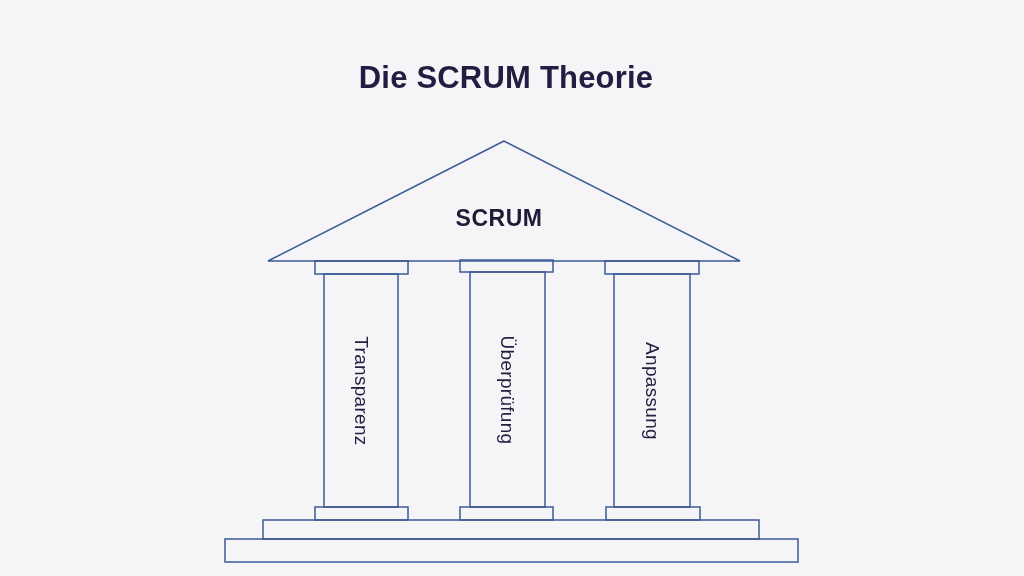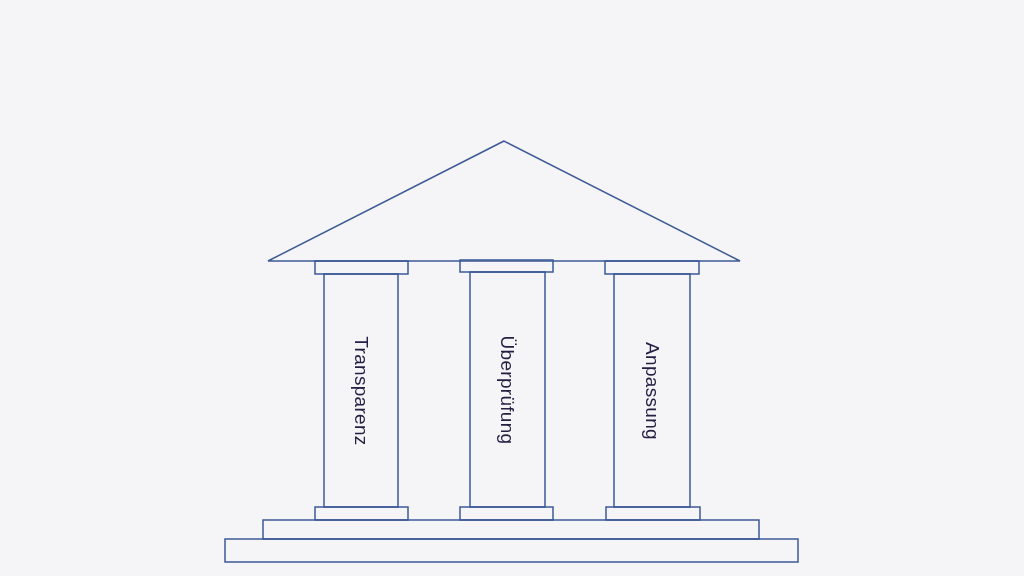--- a/index.html
+++ b/index.html
@@ -72,20 +72,21 @@
   }
   .box-left   { left: 324px; top: 274px; width: 74px; height: 233px; }
   .box-middle { left: 470px; top: 272px; width: 75px; height: 235px; }
   .box-right  { left: 614px; top: 274px; width: 76px; height: 233px; }
 </style>
 </head>
 <body>
 
 <div class="stage">
 
+  <h1 class="title">Die SCRUM Theorie</h1>
 
   <svg class="temple-svg" width="1024" height="576" viewBox="0 0 1024 576">
 
     <polygon class="shape" points="504,141 268,261 740,261"></polygon>
 
     <rect class="shape" x="315" y="261" width="93" height="13"></rect>
     <rect class="shape" x="324" y="274" width="74" height="233"></rect>
     <rect class="shape" x="315" y="507" width="93" height="13"></rect>
 
     <rect class="shape" x="460" y="260" width="93" height="12"></rect>
@@ -93,20 +94,21 @@
     <rect class="shape" x="460" y="507" width="93" height="13"></rect>
 
     <rect class="shape" x="605" y="261" width="94" height="13"></rect>
     <rect class="shape" x="614" y="274" width="76" height="233"></rect>
     <rect class="shape" x="606" y="507" width="94" height="13"></rect>
 
     <rect class="shape" x="263" y="520" width="496" height="19"></rect>
     <rect class="shape" x="225" y="539" width="573" height="23"></rect>
   </svg>
 
+  <div class="pediment-label">SCRUM</div>
 
   <div class="shaft-label-box box-left">
     <span class="vtext">Transparenz</span>
   </div>
 
   <div class="shaft-label-box box-middle">
     <span class="vtext">Überprüfung</span>
   </div>
 
   <div class="shaft-label-box box-right">

